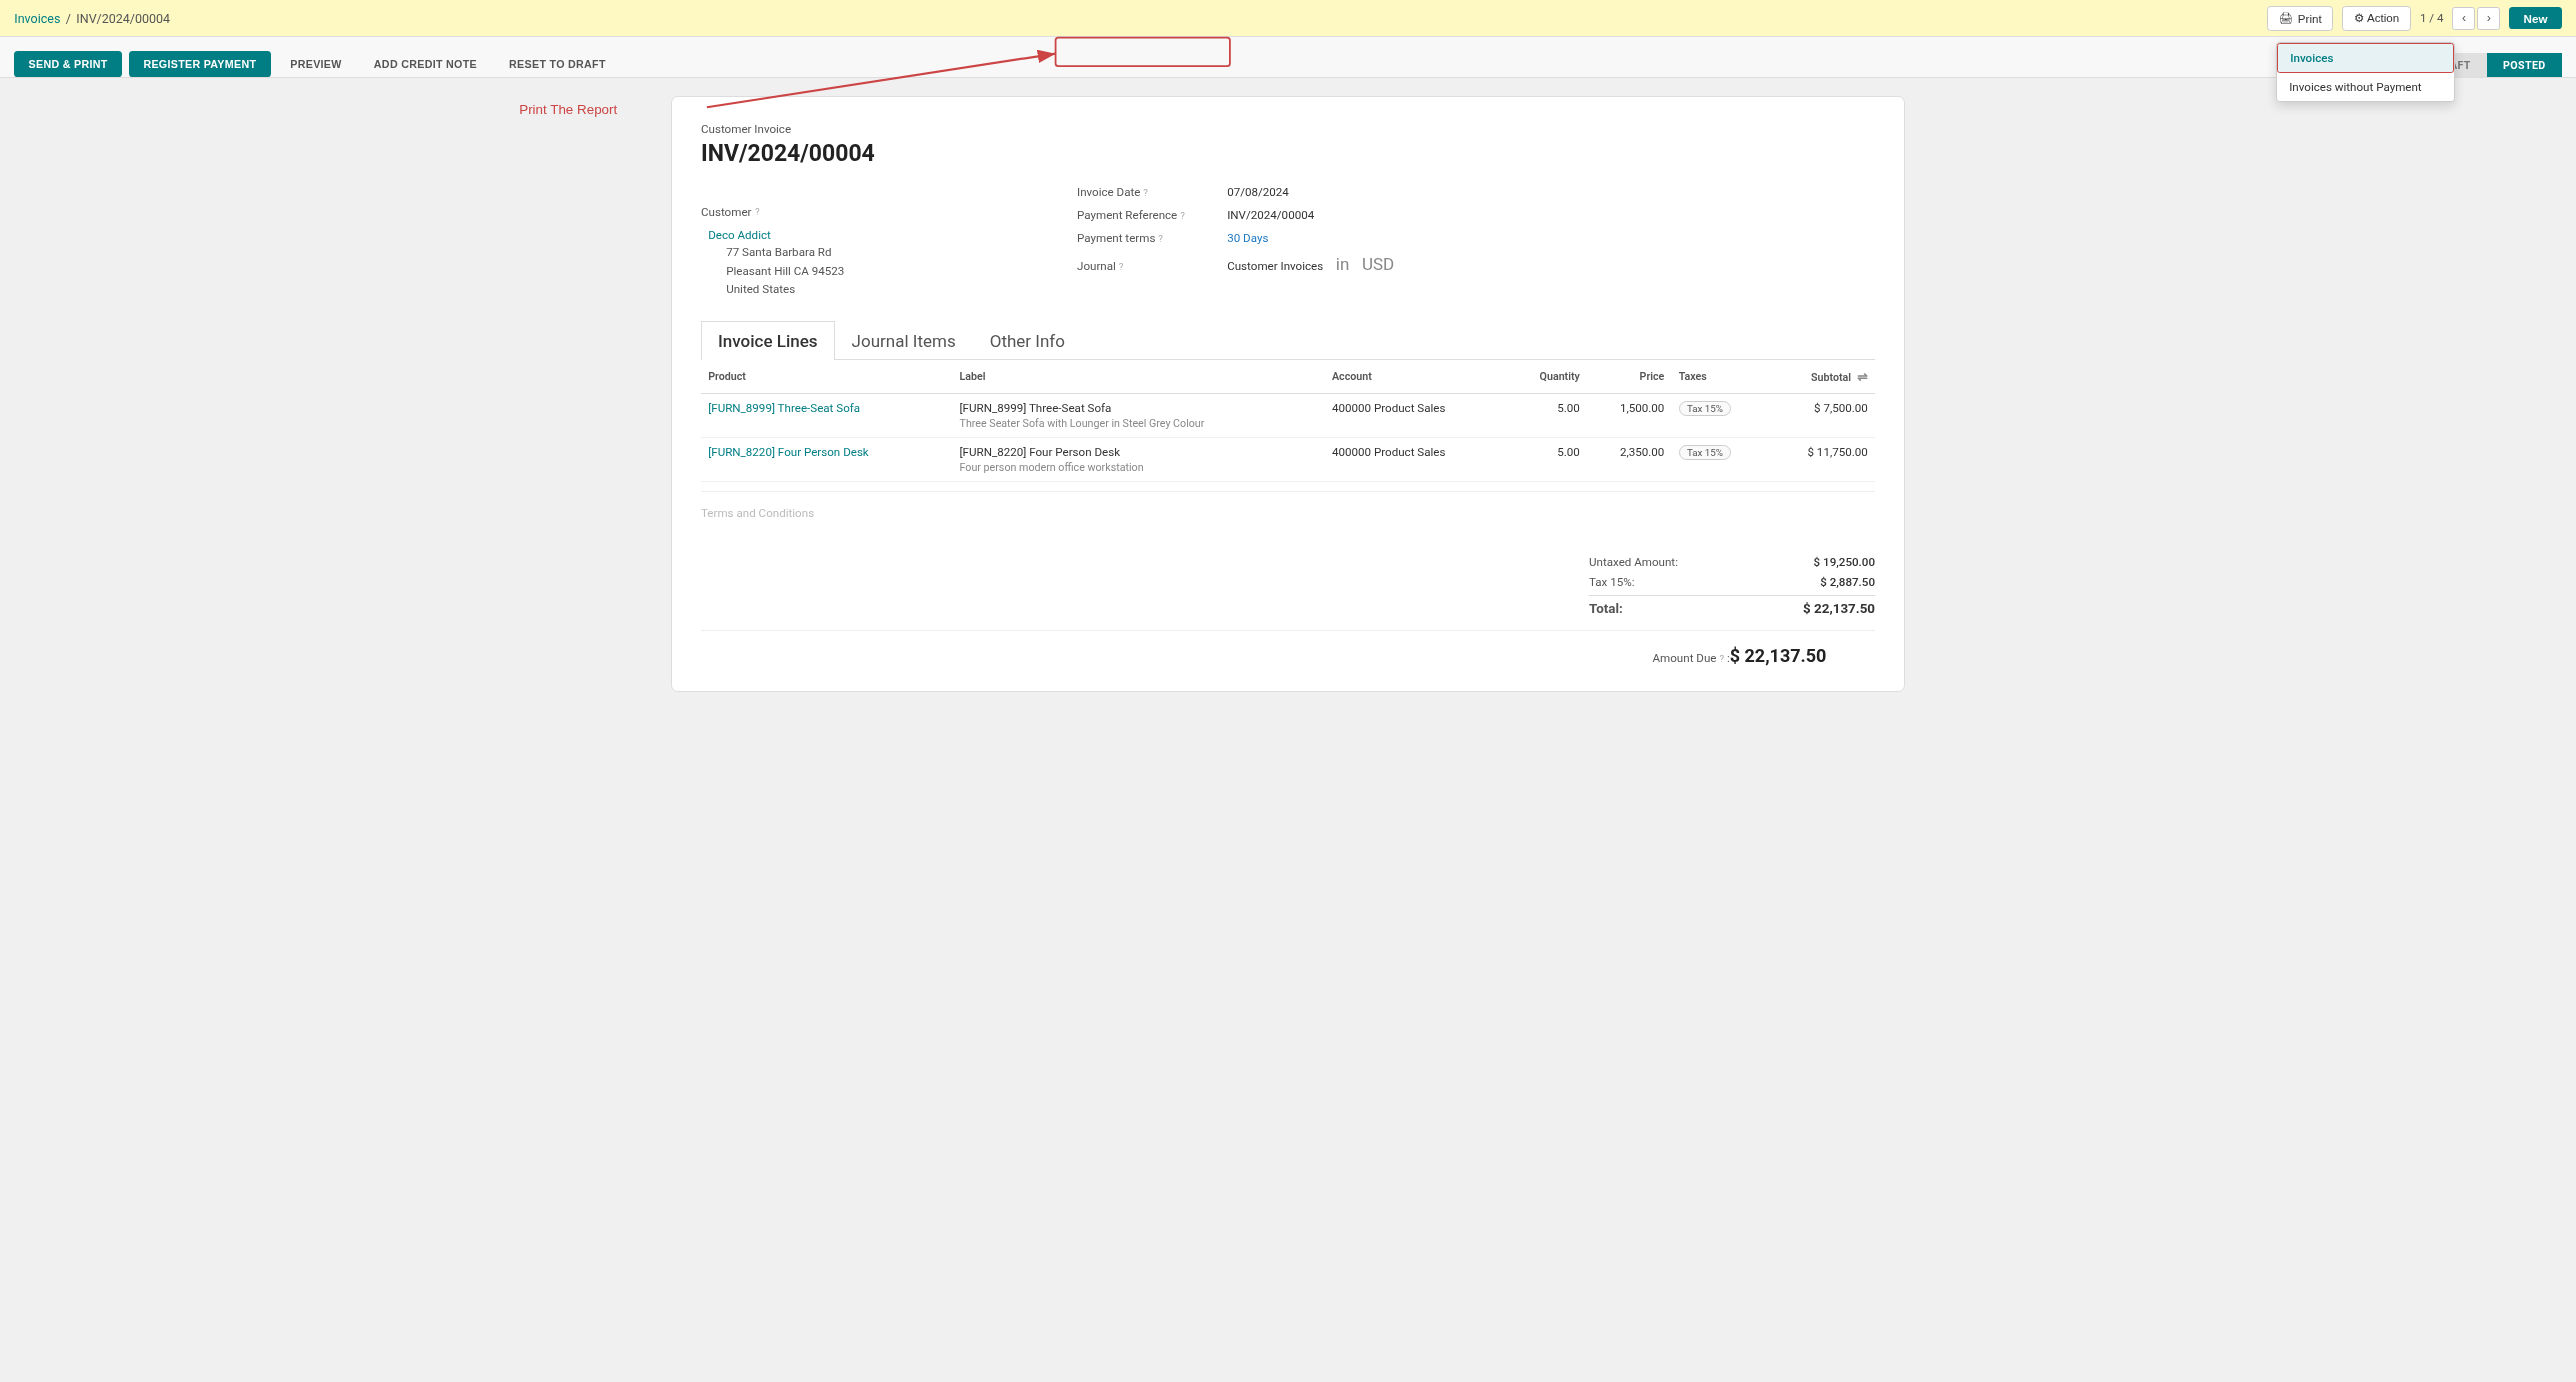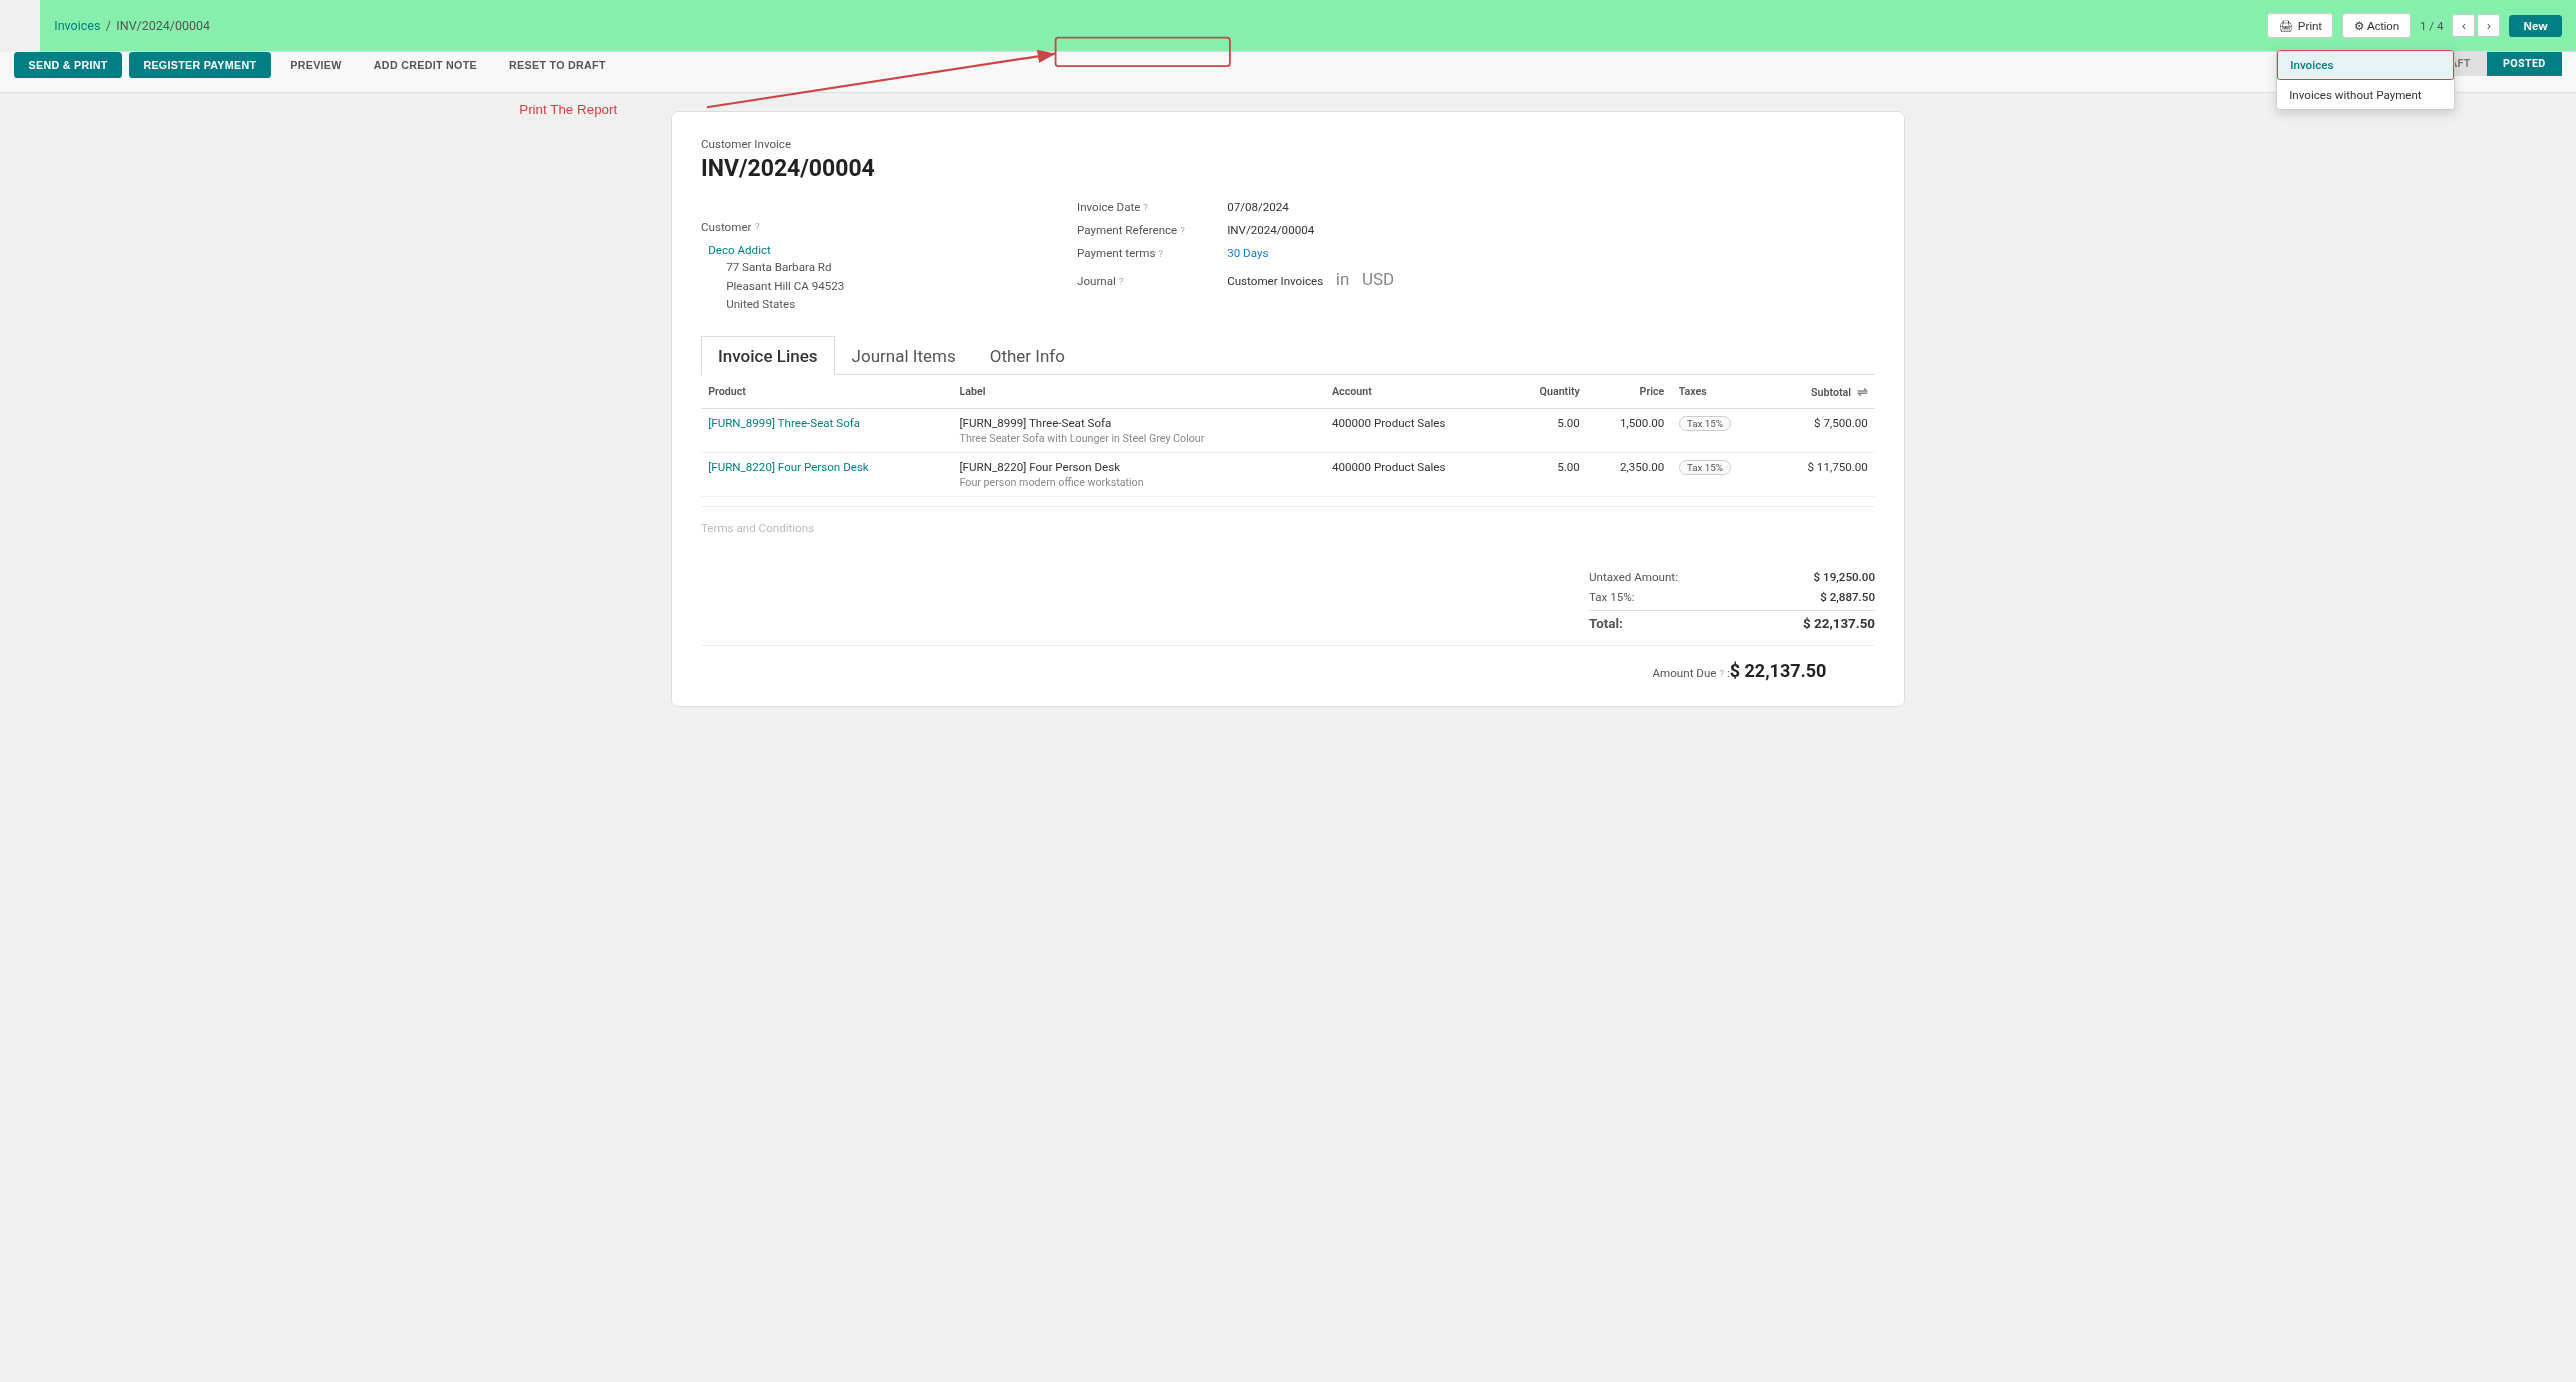--- a/index.html
+++ b/index.html
@@ -1,22 +1,22 @@
 <!DOCTYPE html>
 <html style="font-size:14.3px"><head>
   <meta charset="utf-8">
   <style>
     * { box-sizing: border-box; margin: 0; padding: 0; }
     body { font-family: -apple-system, BlinkMacSystemFont, 'Segoe UI', Roboto, sans-serif; font-size: 11.6px; background: #f0f0f0; color: #333; }
 
     
     .top-nav {
       display: flex; align-items: center; justify-content: space-between;
-      background: #86efac; border-bottom: 0.9px solid #ddd;
-      padding: 0 14.3px; height: 52px; margin-left: 40px;
+      background: #fef9c3; border-bottom: 0.9px solid #ddd;
+      padding: 0 14.3px; height: 37px;
     }
     .breadcrumb { display: flex; align-items: center; gap: 5.4px; font-size: 12.5px; color: #555; }
     .breadcrumb a { color: #017e84; text-decoration: none; }
     .top-nav-right { display: flex; align-items: center; gap: 9px; position: relative; }
     .btn-print {
       display: flex; align-items: center; gap: 4.5px;
       border: 0.9px solid #ccc; background: #fff; padding: 4.5px 10.7px;
       border-radius: 3.6px; cursor: pointer; font-size: 11.6px; color: #333;
     }
     .btn-action {
@@ -38,21 +38,21 @@
       border: 0.9px solid #ccc; border-radius: 3.6px; box-shadow: 0 3.6px 10.7px rgba(0,0,0,0.15);
       z-index: 100; min-width: 179px;
     }
     .print-dropdown-item {
       padding: 7.2px 12.5px; cursor: pointer; font-size: 11.6px; color: #333;
     }
     .print-dropdown-item.selected { background: #e6f2f3; color: #017e84; font-weight: 500; border: 1.3px solid #c44; border-radius: 2.7px; }
 
     
     .action-bar {
-      display: flex; align-items: flex-start; gap: 6px;
+      display: flex; align-items: flex-end; gap: 6px;
       background: #f8f8f8; border-bottom: 0.9px solid #ddd;
       padding: 0 14.3px; height: 41px;
     }
     .action-bar-left { display: flex; align-items: center; gap: 7.2px; flex: 1; }
     .btn-send-print {
       background: #017e84; color: #fff; border: none; padding: 7.2px 14.3px;
       border-radius: 3.6px; cursor: pointer; font-size: 10.7px; font-weight: 700; letter-spacing: 0.3px;
     }
     .btn-register {
       background: #017e84; color: #fff; border: none; padding: 7.2px 14.3px;

